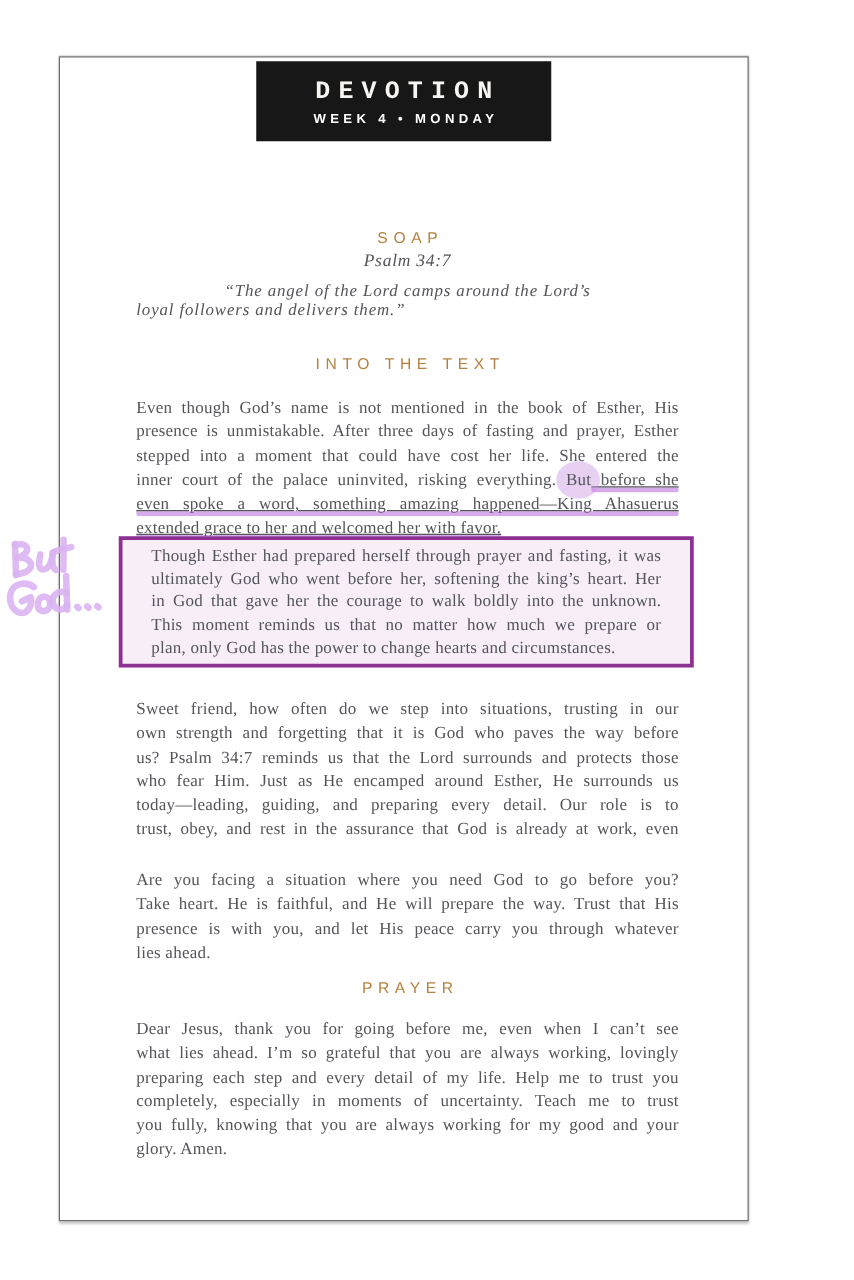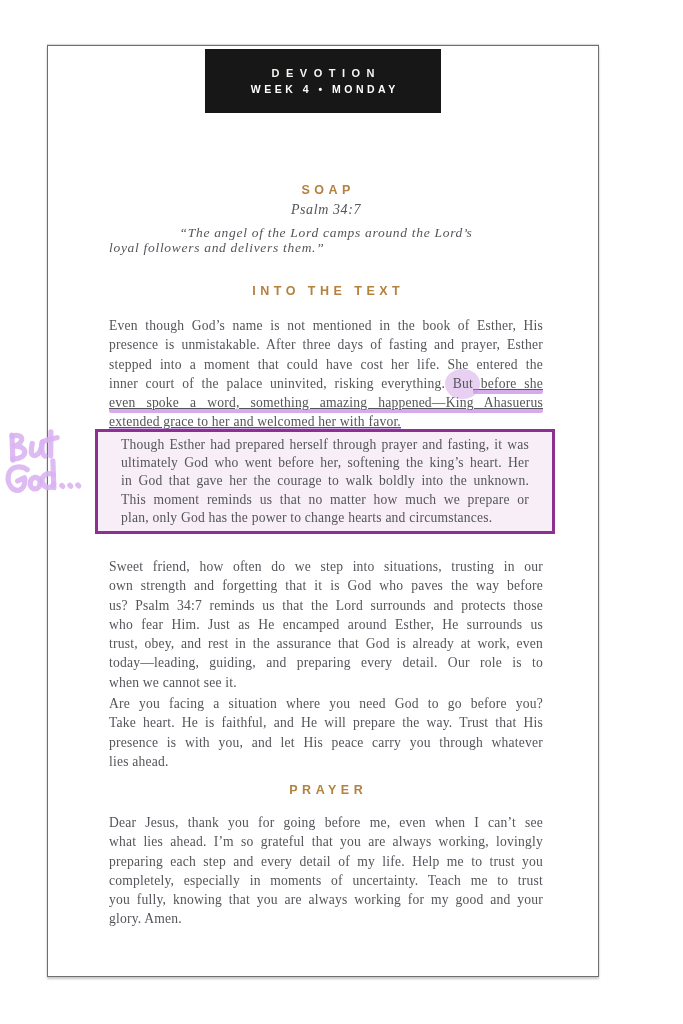--- a/index.html
+++ b/index.html
@@ -5,28 +5,28 @@
   html,body{margin:0;padding:0;background:#ffffff;}
   .canvas{position:relative;width:683px;height:1024px;background:#ffffff;overflow:hidden;
           font-family:"Liberation Serif", serif;}
   .page{position:absolute;left:47px;top:45px;width:552px;height:932px;background:#ffffff;
         border:1.5px solid var(--page-border,#6f6f72);box-sizing:border-box;
         box-shadow:0 2px 2px rgba(0,0,0,.22), 0 -1px 1px rgba(0,0,0,.14);}
   
   .header-box{position:absolute;left:50%;top:3px;transform:translateX(-50%);
         width:236px;height:64px;background:var(--header-bg,#171717);
         display:flex;flex-direction:column;align-items:center;justify-content:center;gap:4px;}
-  .header-title{font-family:Liberation Sans, sans-serif;font-size:11px;font-weight:600;
+  .header-title{font-family:Liberation Mono, monospace;font-size:20px;font-weight:600;
         letter-spacing:6.5px;padding-left:6.5px;color:#f7f5f1;}
   .header-sub{font-family:"Liberation Sans",sans-serif;font-size:10.5px;font-weight:bold;
         letter-spacing:3.5px;padding-left:3.5px;color:#ffffff;}
   
   .content{position:absolute;left:61px;top:0;width:434px;height:100%;}
   .h-gold{position:absolute;left:0;right:0;text-align:center;
-        font-family:"Liberation Sans",sans-serif;font-weight:bold;font-size:12.5px;
+        font-family:"Liberation Sans",sans-serif;font-weight:normal;font-size:12.5px;
         letter-spacing:4.5px;padding-left:4.5px;color:var(--accent-gold,#b5813f);}
   .soap{top:137px;}
   .into{top:238px;}
   .prayer-h{top:737px;}
   .psalm-ref{position:absolute;left:0;right:0;top:156px;text-align:center;
         font-style:italic;font-size:14px;letter-spacing:.6px;color:var(--body-text,#54555a);}
   .quote{position:absolute;left:0;right:0;top:179px;font-style:italic;font-size:13.5px;
         letter-spacing:.7px;line-height:15px;color:var(--body-text,#54555a);}
   .quote .tline{text-align:center;text-align-last:center;}
   
@@ -89,23 +89,22 @@
           <div class="tline">ultimately God who went before her, softening the king’s heart. Her</div>
           <div class="tline">in God that gave her the courage to walk boldly into the unknown.</div>
           <div class="tline">This moment reminds us that no matter how much we prepare or</div>
           <div class="tline lastline">plan, only God has the power to change hearts and circumstances.</div>
         </div>
       <div class="body p3">
           <div class="tline">Sweet friend, how often do we step into situations, trusting in our</div>
           <div class="tline">own strength and forgetting that it is God who paves the way before</div>
           <div class="tline">us? Psalm 34:7 reminds us that the Lord surrounds and protects those</div>
           <div class="tline">who fear Him. Just as He encamped around Esther, He surrounds us</div>
+          <div class="tline">today—leading, guiding, and preparing every detail. Our role is to</div>
           <div class="tline">trust, obey, and rest in the assurance that God is already at work, even</div>
-          <div class="tline">today—leading, guiding, and preparing every detail. Our role is to</div>
-          <div class="tline lastline">when we cannot see it.</div>
         </div>
       <div class="body p4">
           <div class="tline">Are you facing a situation where you need God to go before you?</div>
           <div class="tline">Take heart. He is faithful, and He will prepare the way. Trust that His</div>
           <div class="tline">presence is with you, and let His peace carry you through whatever</div>
           <div class="tline lastline">lies ahead.</div>
         </div>
 
       <div class="h-gold prayer-h">PRAYER</div>
       <div class="body p5">

